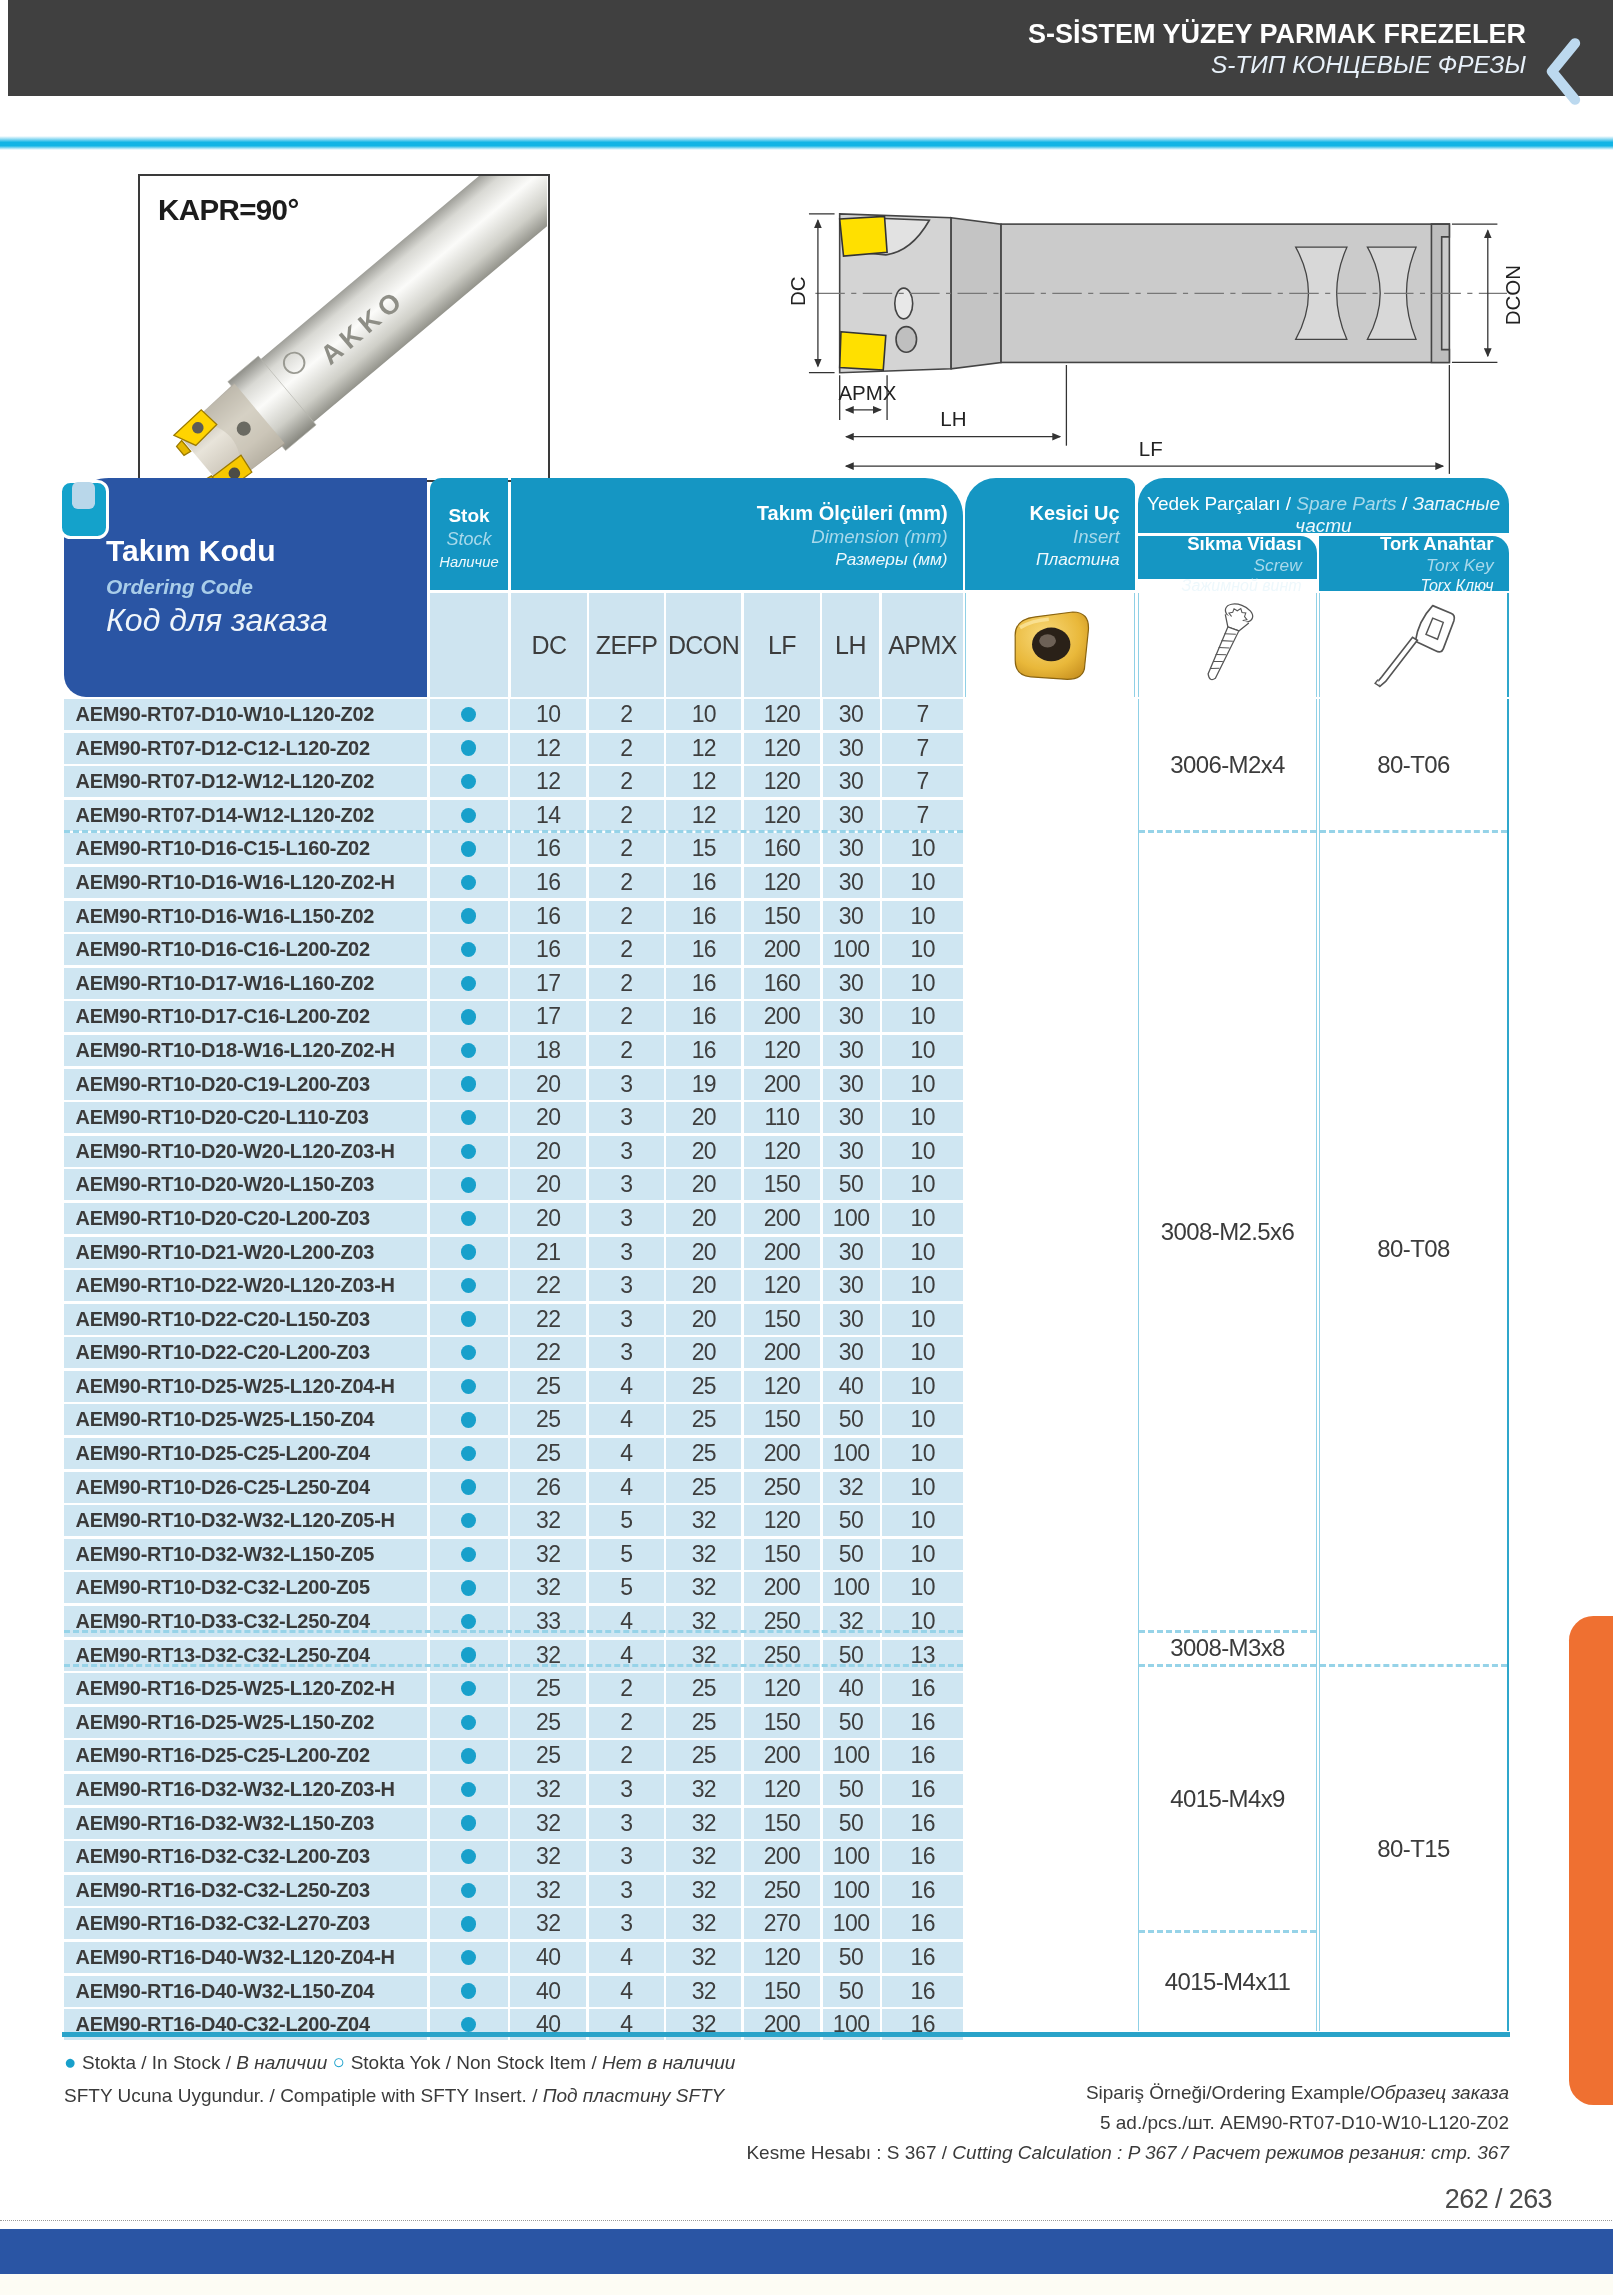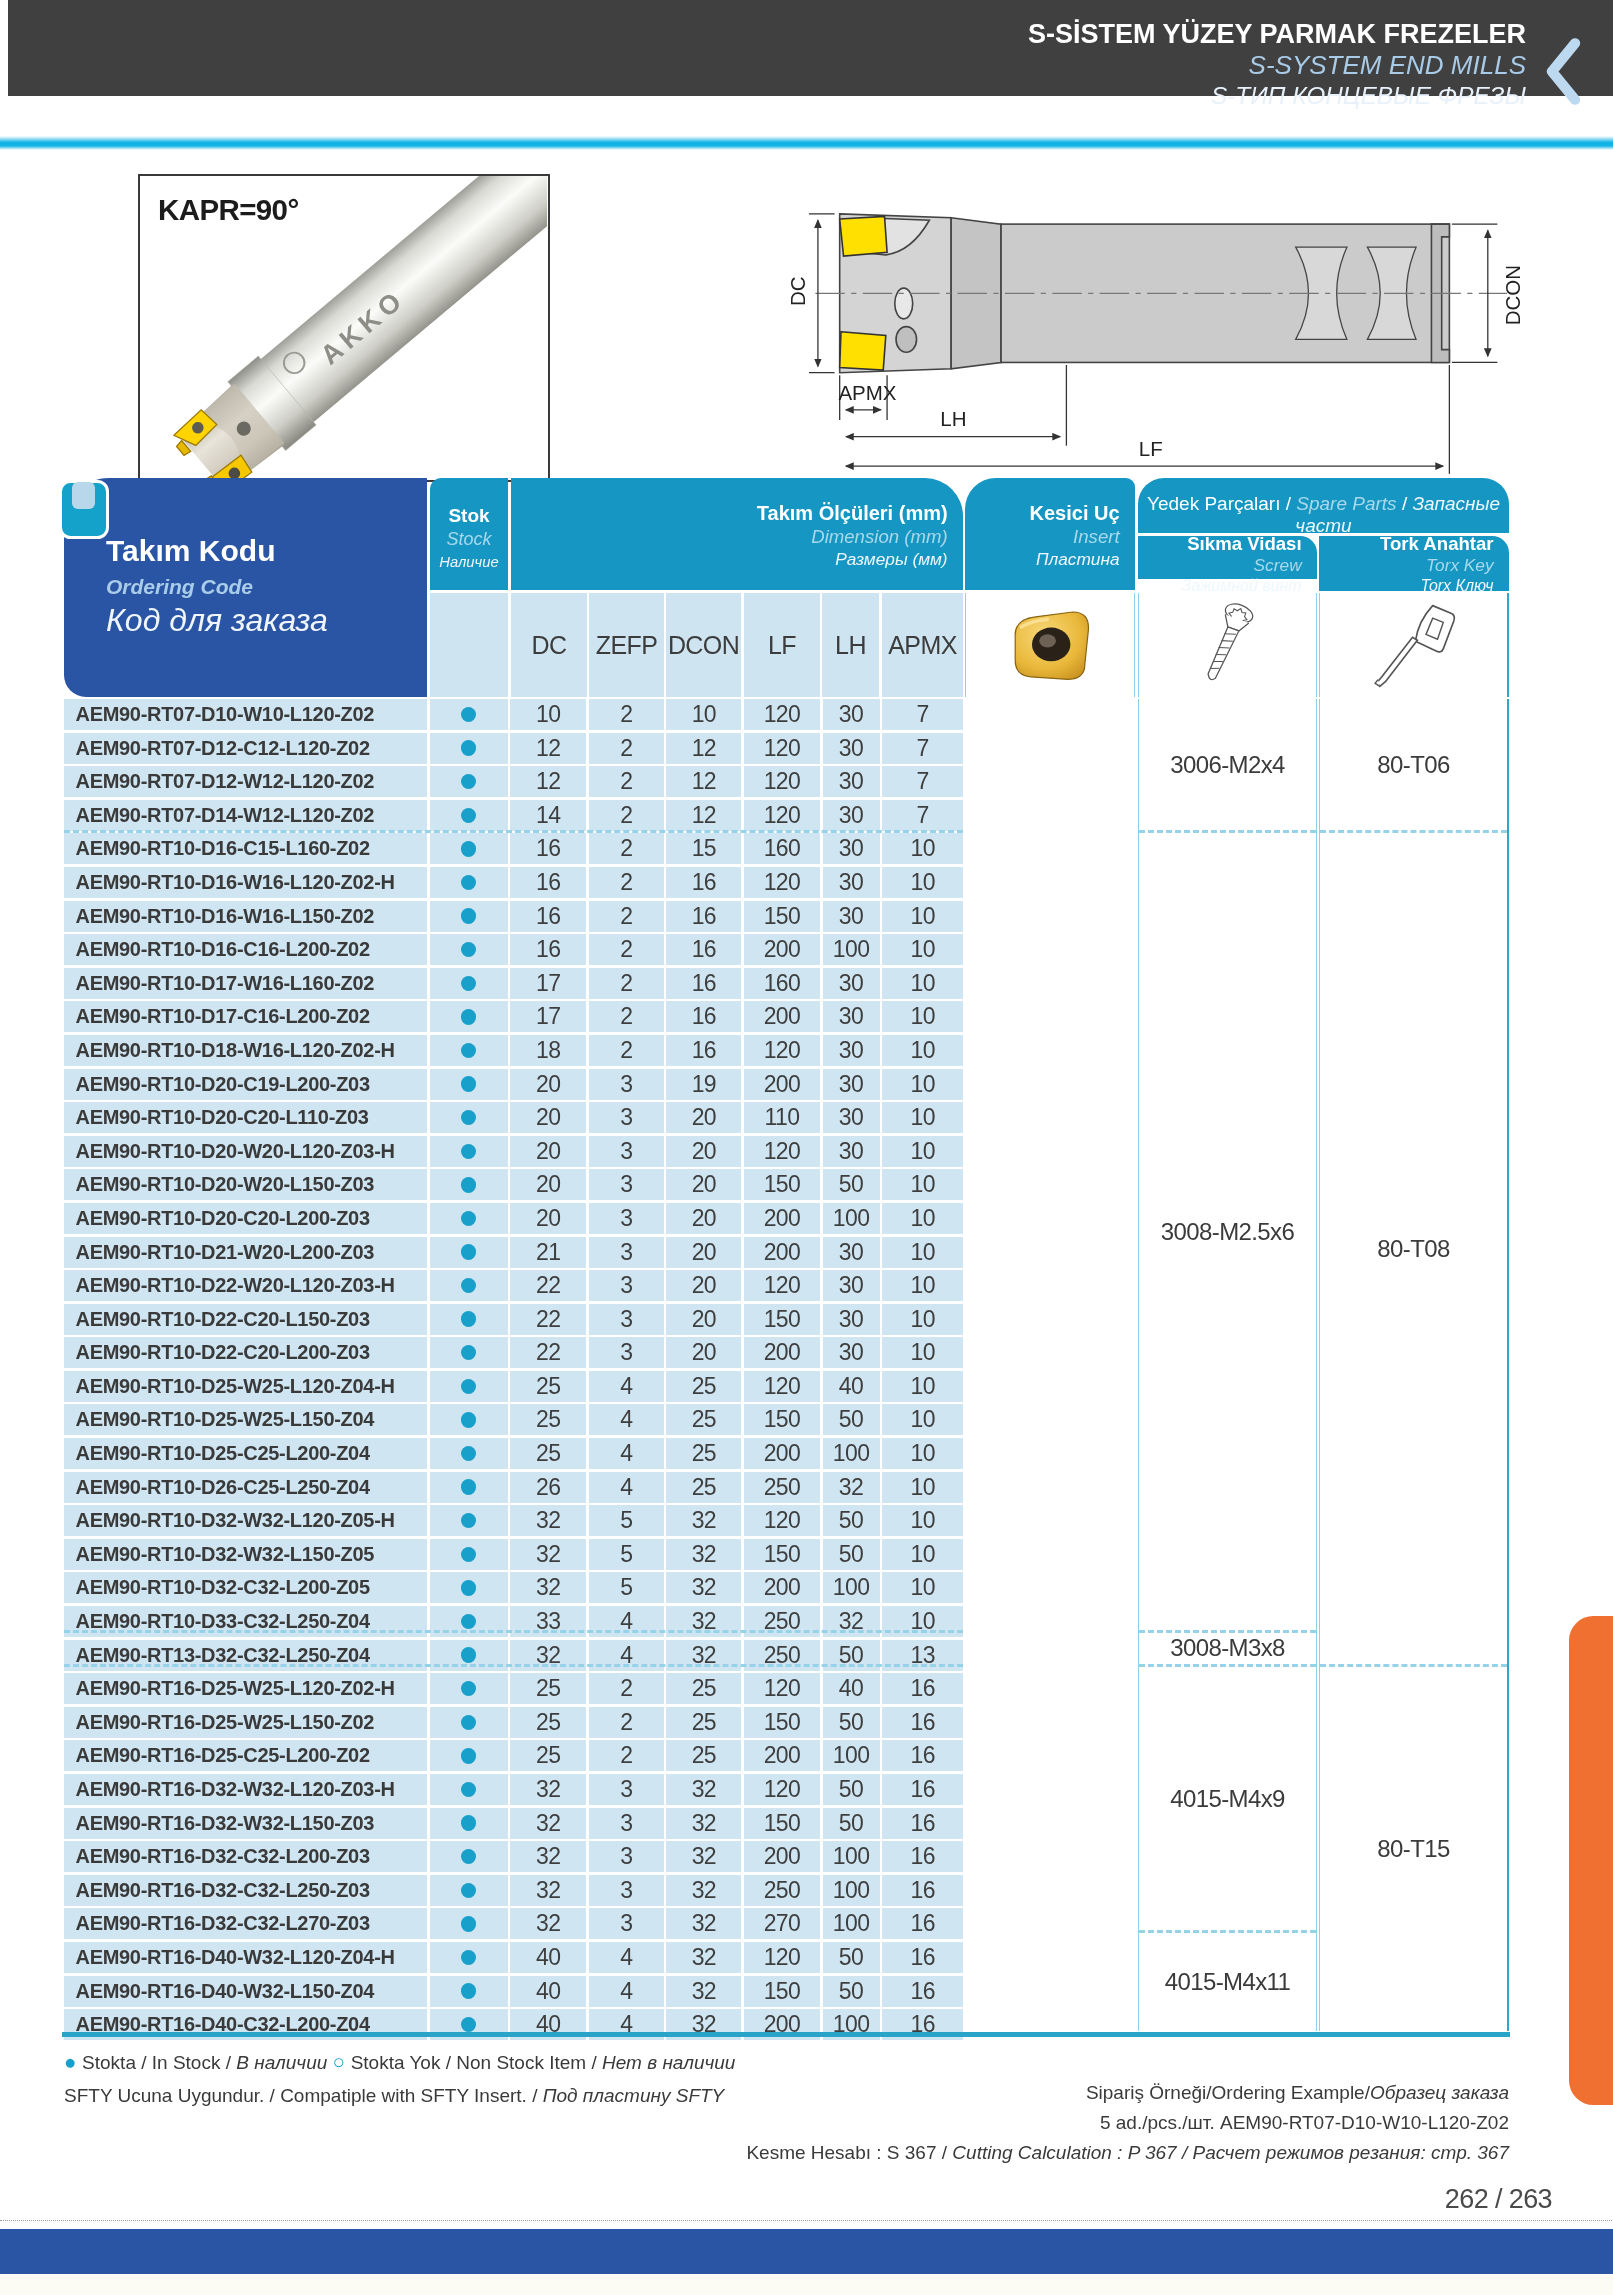--- a/index.html
+++ b/index.html
@@ -98,21 +98,20 @@
   .orange-tab{position:absolute;left:1569px;top:1616px;width:45px;height:489px;background:#ef7031;border-radius:24.4px 0 0 24.4px;}
 </style>
 </head>
 <body>
 
 <div id="page">
 
   <div class="top-band">
     <div class="top-band-inner">
       <div class="tb-line1">S-SİSTEM YÜZEY PARMAK FREZELER</div>
-      <div class="tb-line2">S-SYSTEM END MILLS</div>
       <div class="tb-line3">S-ТИП КОНЦЕВЫЕ ФРЕЗЫ</div>
     </div>
     <svg class="tb-chevron" width="41" height="67" viewBox="0 0 64 104">
       <polyline points="50,8 14,52 50,96" fill="none" stroke="#bcd9ef" stroke-width="16" stroke-linecap="round" stroke-linejoin="round"></polyline>
     </svg>
   </div>
   <div class="cyan-stripe"></div>
 
   <div class="photo-box">
     <div class="kapr">KAPR=90°</div>

